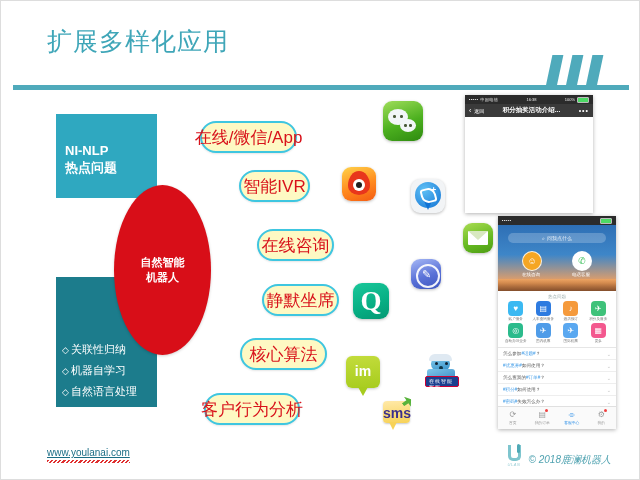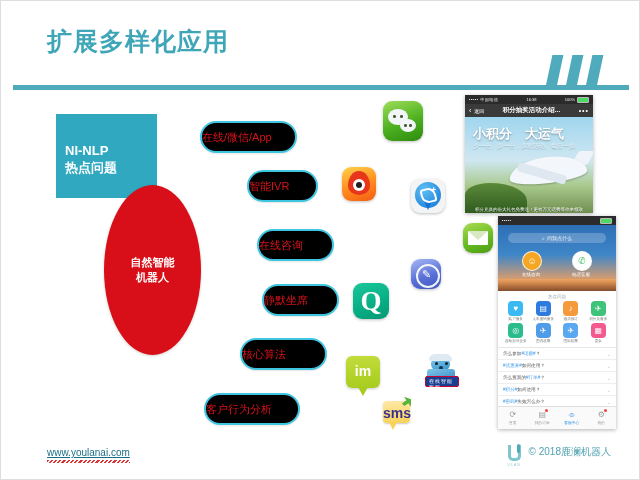--- a/index.html
+++ b/index.html
@@ -11,21 +11,21 @@
   #slide{
     position:relative;width:640px;height:480px;
     background:#ffffff;
     border:1px solid #dddddd;
     box-sizing:border-box;
   }
 
   
   .slide-title{
     position:absolute;left:46px;top:24px;
-    font-size:25px;font-weight:bold;color:#3FA6B8;
+    font-size:25px;font-weight:normal;color:#3FA6B8;
     letter-spacing:1px;white-space:nowrap;
   }
   .header-rule{
     position:absolute;left:12px;top:84px;width:616px;height:5px;
     background:#4FAABB;
   }
   .header-bars{
     position:absolute;left:548px;top:54px;width:62px;height:32px;
   }
   .header-bars span{
@@ -52,37 +52,37 @@
   }
   .panel-bottom .bullets{
     position:absolute;left:6px;top:62px;
     color:#ffffff;font-size:11px;line-height:20px;white-space:nowrap;
   }
   .panel-bottom .bullets div{letter-spacing:0px;}
   .diamond{display:inline-block;margin-right:2px;font-size:9px;}
 
   
   .core-ellipse{
-    position:absolute;left:103px;top:184px;width:97px;height:170px;
+    position:absolute;left:113px;top:184px;width:97px;height:170px;
     background:#D80E18;border-radius:50%;
     display:flex;align-items:center;justify-content:center;
     box-shadow:0 1px 3px rgba(0,0,0,.18);
   }
   .core-ellipse .ctxt{
     color:#ffffff;font-size:11px;font-weight:bold;
     line-height:15px;text-align:center;
   }
 
   
   .pill{
     position:absolute;
     border:2px solid #3EC6E0;border-radius:16px;
-    background:#000000;
-    color:#D8121B;font-size:11px;
-    display:flex;align-items:center;justify-content:flex-start;
+    background:#fef9c3;
+    color:#D8121B;font-size:17px;
+    display:flex;align-items:center;justify-content:center;
     white-space:nowrap;height:28px;
     box-shadow:0 1px 2px rgba(0,0,0,.10);
   }
 
   
   .appicon{position:absolute;}
   .sq{border-radius:9px;box-shadow:0 1px 3px rgba(0,0,0,.25);position:relative;overflow:hidden;}
 
   .ic-wechat{width:40px;height:40px;background:linear-gradient(160deg,#9FDD5A 0%,#4CB01F 55%,#2E8A10 100%);}
   .bub{position:absolute;border-radius:50%;background:#F2F6F8;}
@@ -187,21 +187,21 @@
     position:absolute;left:46px;top:446px;
     font-size:10px;color:#1B6E86;
     text-decoration:underline;text-decoration-color:#1B6E86;
   }
   .site-url .squig{
     position:absolute;left:0;top:13px;width:100%;height:3px;
     background:repeating-linear-gradient(135deg,#e03030 0 1.5px,transparent 1.5px 3px);
   }
   .footer-right{
     position:absolute;right:28px;top:444px;
-    display:flex;align-items:flex-start;gap:5px;
+    display:flex;align-items:flex-end;gap:5px;font-style:italic;
   }
   .brandmark{position:relative;width:16px;height:22px;}
   .brandmark .u{
     width:13px;height:16px;border:3px solid #7EC5CE;border-top:none;
     border-radius:0 0 5px 5px;box-sizing:border-box;
   }
   .brandmark .stem{position:absolute;left:9px;top:-1px;width:3px;height:9px;background:#4FA9B6;border-radius:2px;}
   .brandmark .wm{position:absolute;left:0;top:17px;font-size:4px;color:#9ccfd6;letter-spacing:.5px;}
   .copy{font-size:10px;color:#4FA2B0;white-space:nowrap;}
 </style>
@@ -218,33 +218,40 @@
       <span></span>
   </div>
 
   <div class="panel-top">
     <div class="ptxt">
       <div>NI-NLP</div>
       <div>热点问题</div>
     </div>
   </div>
 
+  <div class="panel-bottom">
+    <div class="bullets" id="bullet-list">
+        <div><span class="diamond">◇</span><span>关联性归纳</span></div>
+        <div><span class="diamond">◇</span><span>机器自学习</span></div>
+        <div><span class="diamond">◇</span><span>自然语言处理</span></div>
+      </div>
+  </div>
 
   <div class="core-ellipse">
     <div class="ctxt">
       <div>自然智能</div>
       <div>机器人</div>
     </div>
   </div>
 
   <div id="pill-layer">
       <div class="pill" style="left: 199px; top: 120px; width: 93px;">
         <span>在线/微信/App</span>
       </div>
-      <div class="pill" style="left: 246px; top: 169px; width: 67px;">
+      <div class="pill" style="left: 238px; top: 169px; width: 67px;">
         <span>智能IVR</span>
       </div>
       <div class="pill" style="left: 256px; top: 228px; width: 73px;">
         <span>在线咨询</span>
       </div>
       <div class="pill" style="left: 261px; top: 283px; width: 73px;">
         <span>静默坐席</span>
       </div>
       <div class="pill" style="left: 239px; top: 337px; width: 83px;">
         <span>核心算法</span>
@@ -342,29 +349,20 @@
           <span>100%</span>
           <i class="battbox"></i>
         </span>
     </div>
     <div class="navbar">
       <span class="back">‹</span>
       <span style="font-size:5px">返回</span>
       <span class="ntitle">积分抽奖活动介绍...</span>
       <span class="more">•••</span>
     </div>
-    <div class="hero1">
-      <div class="grass"></div>
-      <div class="tail"></div>
-        <div class="plane"></div>
-        <div class="wing"></div>
-      <div class="h1">小积分　大运气</div>
-      <div class="h2">少一分、多一分，多彩活动、每日一抽</div>
-      <div class="cap">积分兑换的份大礼包免费送！更有万元话费等你来领取</div>
-    </div>
   </div>
 
   <div class="phone p2">
     <div class="statusbar">
       <span class="dots">▪▪▪▪▪</span>
         <span></span>
       <span class="batt">
           <i class="battbox"></i>
         </span>
     </div>

